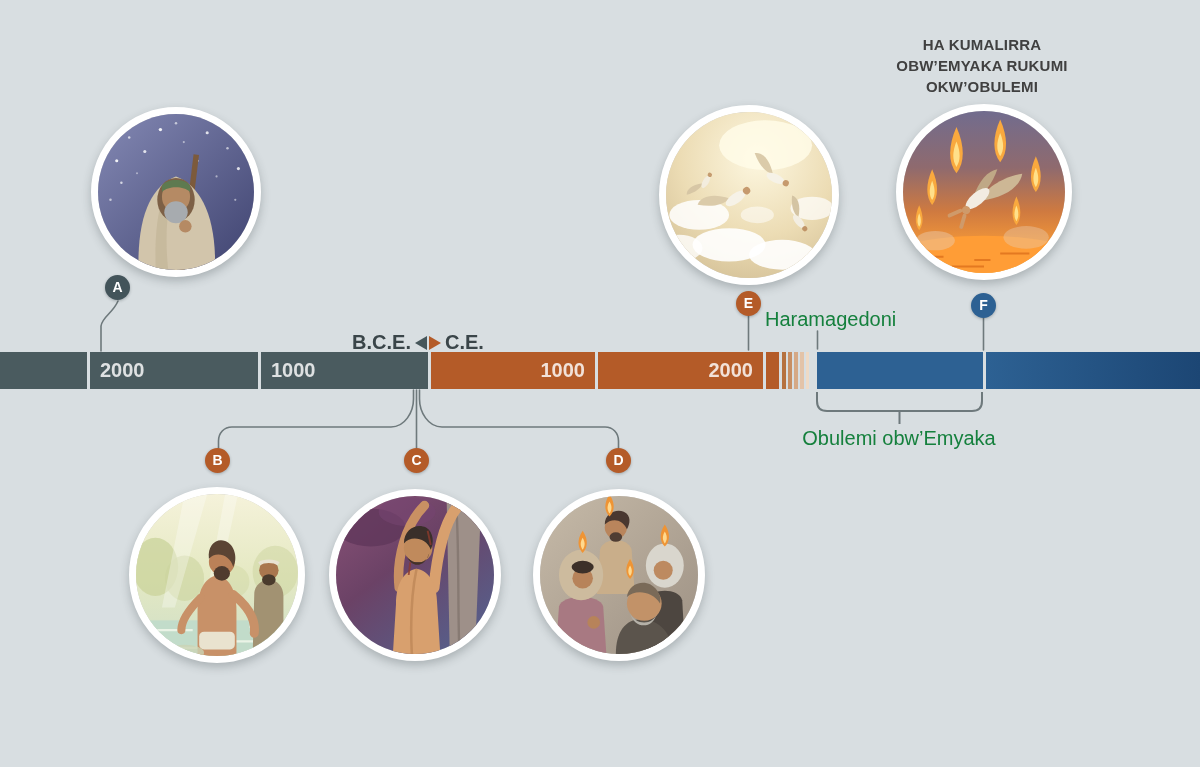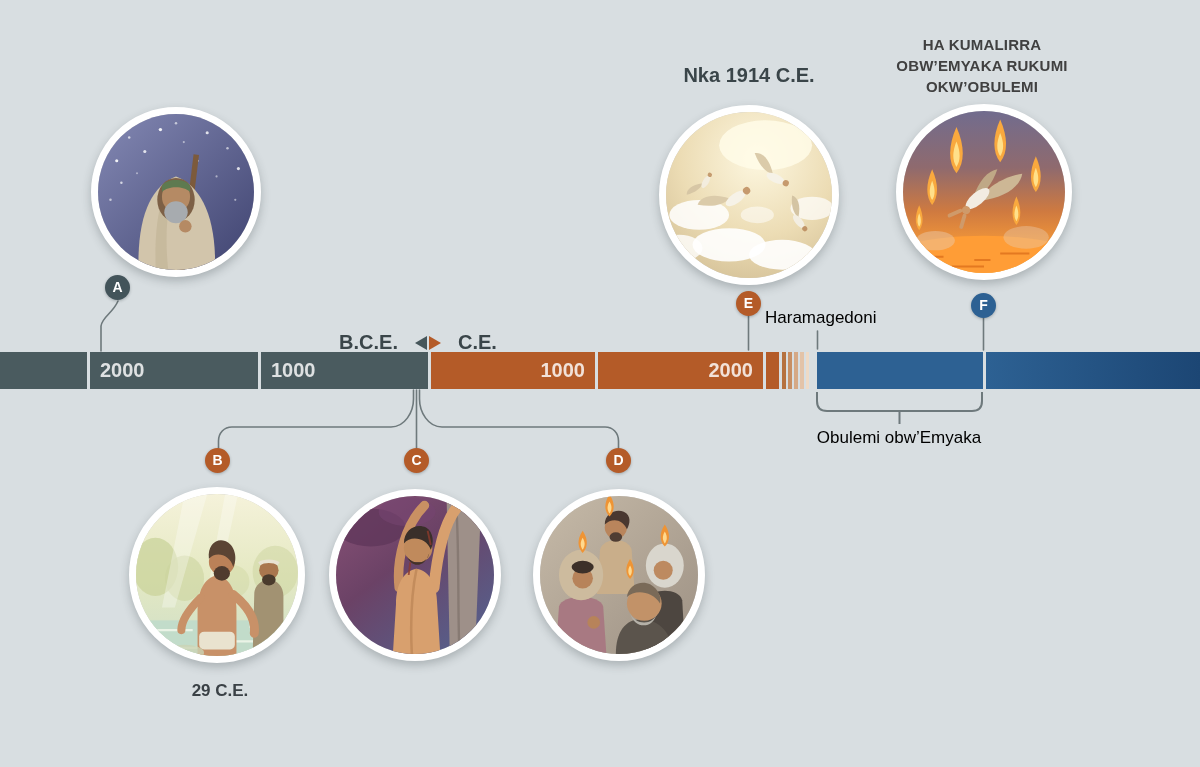--- a/index.html
+++ b/index.html
@@ -3,35 +3,35 @@
 <meta charset="utf-8">
 <style>
   html,body{margin:0;padding:0;}
   .stage{position:relative;width:1200px;height:767px;background:#d8dee1;
          font-family:"Liberation Sans",sans-serif;overflow:hidden;color:#3a4549;}
 
   
   .heading{position:absolute;text-align:center;font-weight:bold;font-size:20px;color:#3a4549;}
   .heading-small{position:absolute;text-align:center;font-weight:bold;font-size:15px;line-height:21px;color:#404040;letter-spacing:.2px;}
   .caption{position:absolute;text-align:center;font-weight:bold;font-size:17px;color:#3a4146;}
-  .note{position:absolute;font-size:17px;color:#000000;}
+  .note{position:absolute;font-size:20px;color:#15803d;}
 
   
   .seg{position:absolute;top:352px;height:37px;}
   .seg-slate{background:#4a5b5f;}
   .seg-orange{background:#b45b28;}
   .seg-blue{background:#2d6193;}
   .seg-blue-grad{background:linear-gradient(to right,#2d6193,#1c4674);}
   .seg .num{font-size:20px;font-weight:bold;color:rgba(255,255,255,.82);line-height:37px;display:block;}
   .num-left{padding-left:10px;text-align:left;}
   .num-right{padding-right:10px;text-align:right;}
   .stripe{position:absolute;top:352px;height:37px;width:4px;}
 
   
-  .era{position:absolute;left:338px;top:331px;width:160px;display:flex;align-items:center;justify-content:center;gap:17px;}
+  .era{position:absolute;left:338px;top:331px;width:160px;display:flex;align-items:center;justify-content:center;gap:4px;}
   .era .era-txt{font-size:20px;font-weight:bold;color:#3a4549;}
   .tri{width:0;height:0;border-top:7px solid transparent;border-bottom:7px solid transparent;}
   .tri-left{border-right:12px solid #46565a;}
   .tri-right{border-left:12px solid #b45b28;}
 
   
   .mk{position:absolute;width:25px;height:25px;border-radius:50%;color:#fff;font-weight:bold;
       font-size:14px;text-align:center;line-height:25px;box-shadow:0 1px 3px rgba(30,40,45,.3);}
   .mk-slate{background:#43545a;}
   .mk-orange{background:#b45b28;}
@@ -42,21 +42,20 @@
        box-sizing:border-box;box-shadow:0 4px 10px rgba(50,60,65,.28);background:#ccc;}
   .pic svg{display:block;width:100%;height:100%;}
 
   .overlay{position:absolute;left:0;top:0;}
 </style>
 </head>
 <body>
 
 <div class="stage">
 
-  <div class="heading" style="left:629px;top:64px;width:240px;">Nka 1914 C.E.</div>
   <div class="heading-small" style="left:862px;top:34px;width:240px;">
     <div>HA KUMALIRRA</div>
     <div>OBW’EMYAKA RUKUMI</div>
     <div>OKW’OBULEMI</div>
   </div>
 
   <div class="pic" style="left:91px;top:107px;width:170px;height:170px;" aria-label="abraham-under-starry-sky">
     <svg viewBox="0 0 100 100" preserveAspectRatio="xMidYMid slice">
       <defs>
         <linearGradient id="gA" x1="0" y1="0" x2="1" y2="1">
@@ -353,15 +352,14 @@
   <div class="mk mk-orange" style="left:404px;top:448px;">C</div>
   <div class="mk mk-orange" style="left:606px;top:448px;">D</div>
   <div class="mk mk-orange" style="left:736px;top:291px;">E</div>
   <div class="mk mk-blue" style="left:971px;top:293px;">F</div>
 
   <div class="note" style="left:765px;top:308px;">Haramagedoni</div>
   <div class="note" style="left:779px;top:427px;width:240px;text-align:center;line-height:22px;">
     <div>Obulemi obw’Emyaka</div>
   </div>
 
-  <div class="caption" style="left:120px;top:681px;width:200px;">29 C.E.</div>
 
 </div>
 
 </body></html>

